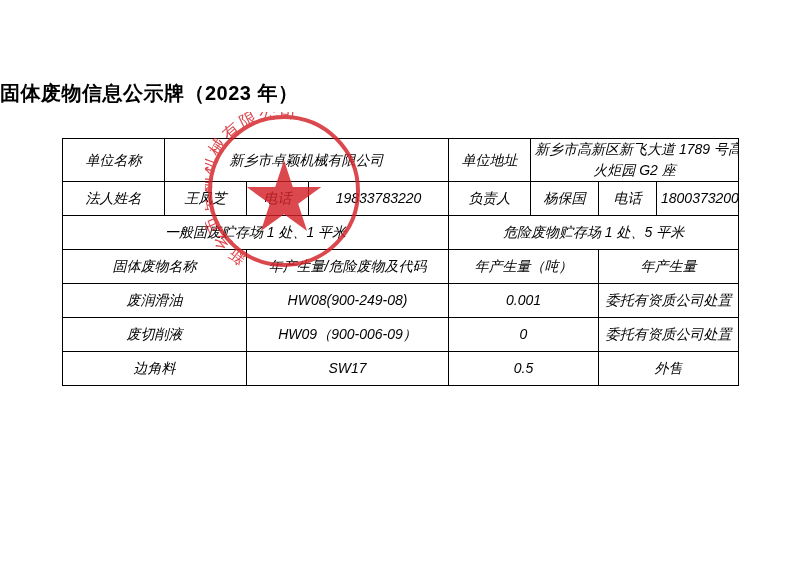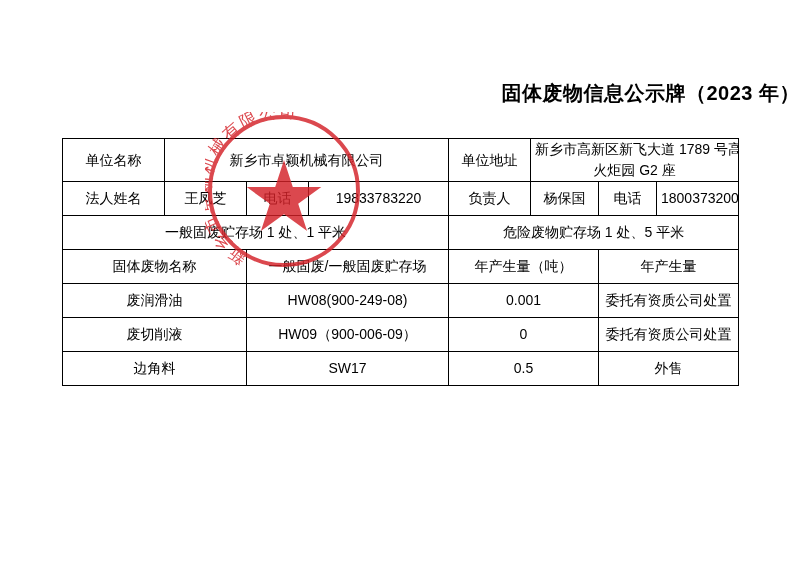--- a/index.html
+++ b/index.html
@@ -19,35 +19,36 @@
     position: relative;
     width: 800px;
     height: 565px;
     box-sizing: border-box;
   }
   .doc-title {
     position: absolute;
     top: 80px;
     left: 0;
     width: 800px;
-    text-align: right;
+    text-align: left;
     font-size: 20px;
     font-weight: bold;
     letter-spacing: 0.5px;
   }
   .table-wrap {
     position: absolute;
     top: 138px;
     left: 62px;
     width: 676px;
   }
   table.info {
     border-collapse: collapse;
     width: 676px;
     table-layout: fixed;
+    font-style: italic;
   }
   table.info td {
     border: 1px solid #000000;
     font-size: 14px;
     text-align: center;
     vertical-align: middle;
     padding: 0 4px;
     height: 33px;
     line-height: 1.5;
     white-space: nowrap;
@@ -112,21 +113,21 @@
         <td>18003732008</td>
       </tr>
 
       <tr>
         <td colspan="4">一般固废贮存场 1 处、1 平米</td>
         <td colspan="4">危险废物贮存场 1 处、5 平米</td>
       </tr>
 
       <tr>
         <td colspan="2">固体废物名称</td>
-        <td colspan="2">一般固废/一般固废贮存场</td>
+        <td colspan="2">年产生量/危险废物及代码</td>
         <td colspan="2">年产生量（吨）</td>
         <td colspan="2">年产生量</td>
       </tr>
 
       <tr>
         <td colspan="2">废润滑油</td>
         <td colspan="2">HW08(900-249-08)</td>
         <td colspan="2">0.001</td>
         <td colspan="2">委托有资质公司处置</td>
       </tr>

